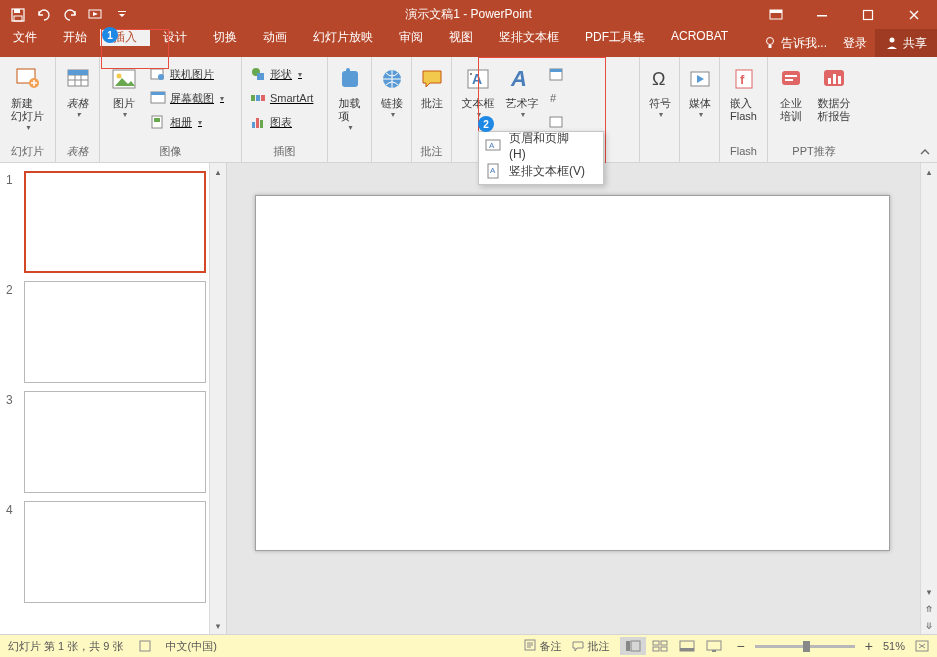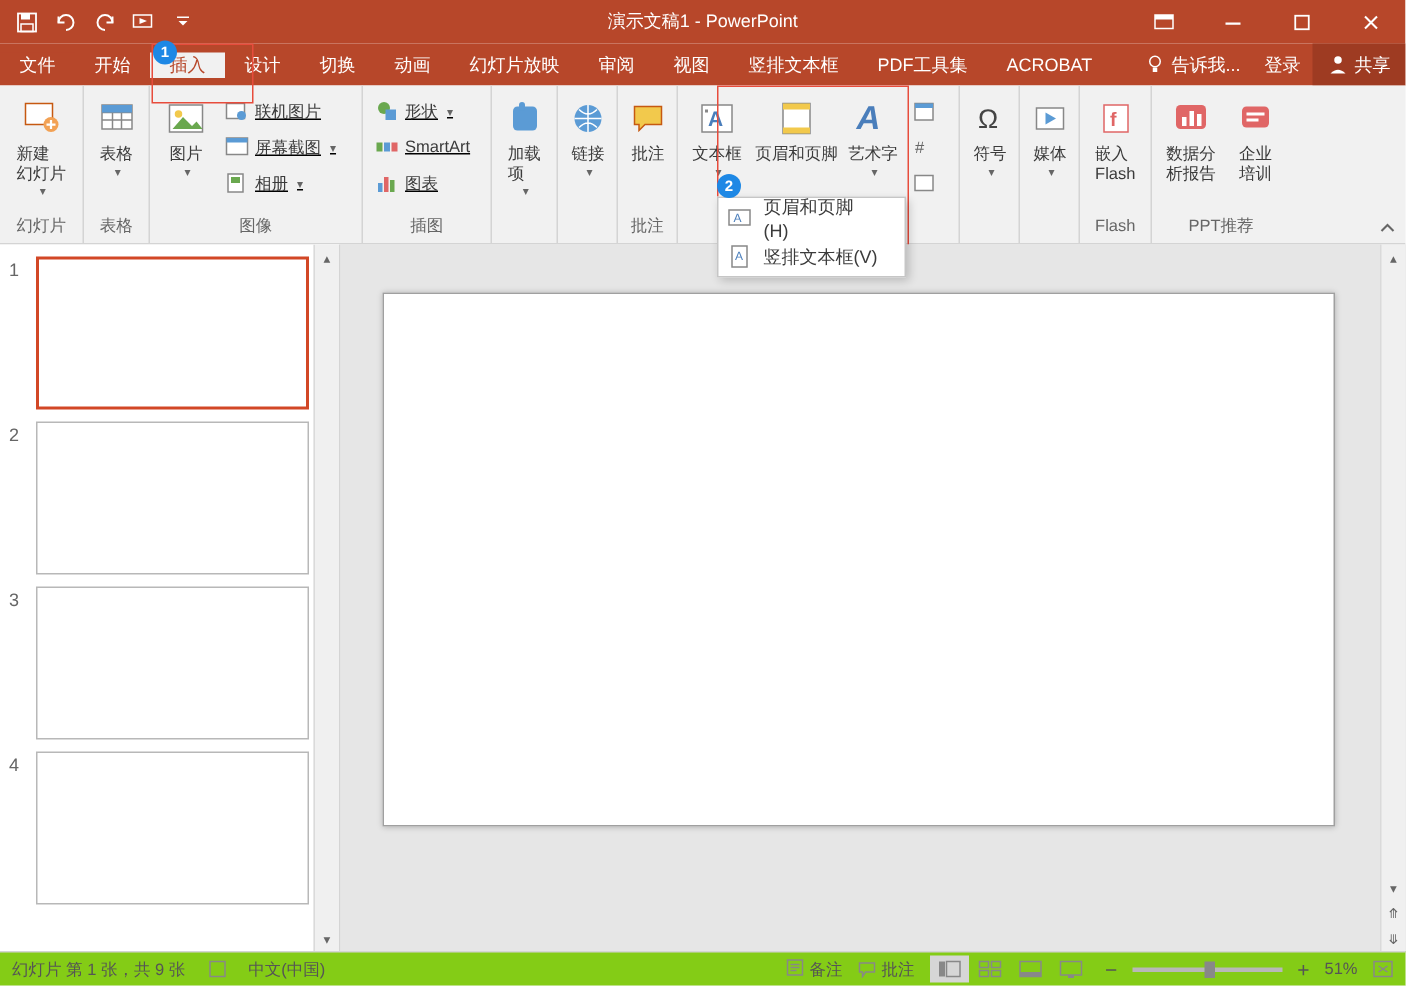--- a/index.html
+++ b/index.html
@@ -3,21 +3,21 @@
 <meta charset="utf-8">
 <style>
 * { margin: 0; padding: 0; box-sizing: border-box; font-family: "Microsoft YaHei", "Segoe UI", sans-serif; -webkit-font-smoothing: antialiased; }
 html, body { width: 937px; height: 657px; overflow: hidden; background: #fff; }
 .titlebar { height: 29px; background: #B7472A; color: #fff; display: flex; align-items: center; font-size: 12px; position: relative; }
 .qat { display: flex; align-items: center; gap: 2px; padding-left: 6px; }
 .qat-item { width: 24px; height: 24px; display: flex; align-items: center; justify-content: center; color: #fff; cursor: pointer; }
 .title-center { position: absolute; left: 50%; transform: translateX(-50%); white-space: nowrap; }
 .win-btns { position: absolute; right: 0; top: 0; display: flex; height: 29px; }
 .win-btn { width: 46px; display: flex; align-items: center; justify-content: center; cursor: pointer; }
-.tabbar { height: 28px; background: #B7472A; display: flex; align-items: center; font-size: 12px; color: #fff; position: relative; }
+.tabbar { height: 28px; background: #B7472A; display: flex; align-items: flex-start; font-size: 12px; color: #fff; position: relative; }
 .tab { padding: 0 13px; display: flex; align-items: center; cursor: pointer; white-space: nowrap; }
 .tab.active { background: #F1F1F1; color: #B7472A; }
 .tab.file { background: #B7472A; color: #fff; }
 .tab-right { position: absolute; right: 0; display: flex; align-items: center; height: 100%; gap: 0; }
 .tab-right-item { padding: 0 8px; display: flex; align-items: center; gap: 4px; height: 100%; cursor: pointer; color: #fff; white-space: nowrap; }
 .share-btn { background: #9E3B22; padding: 0 10px; }
 .ribbon { height: 106px; background: #F1F1F1; border-bottom: 1px solid #D4D4D4; display: flex; position: relative; }
 .group { display: flex; flex-direction: column; border-right: 1px solid #D4D4D4; padding: 3px 4px 0 4px; }
 .group-content { flex: 1; display: flex; align-items: flex-start; gap: 2px; }
 .group-label { text-align: center; font-size: 11px; color: #666; height: 18px; line-height: 14px; }
@@ -36,21 +36,21 @@
 .slide-panel { width: 227px; background: #fff; border-right: 1px solid #D4D4D4; position: relative; overflow: hidden; }
 .thumb-row { display: flex; padding: 8px 6px 0 6px; gap: 4px; }
 .thumb-num { width: 14px; font-size: 12px; color: #666; padding-top: 2px; }
 .thumb { width: 182px; height: 102px; background: #fff; border: 1px solid #B8B8B8; }
 .thumb.sel { border: 2px solid #D24726; }
 .panel-scroll { position: absolute; right: 0; top: 0; width: 17px; height: 100%; background: #F0F0F0; border-left: 1px solid #DADADA; }
 .scroll-btn { height: 17px; display: flex; align-items: center; justify-content: center; font-size: 9px; color: #666; }
 .editor { flex: 1; position: relative; background: #E6E6E6; }
 .slide-canvas { position: absolute; left: 28px; top: 32px; width: 635px; height: 356px; background: #fff; box-shadow: 0 0 4px rgba(0,0,0,0.25); border: 1px solid #A0A0A0; }
 .editor-scroll-v { position: absolute; right: 0; top: 0; width: 17px; height: 100%; background: #F0F0F0; border-left: 1px solid #DADADA; display: flex; flex-direction: column; justify-content: space-between; }
-.statusbar { position: absolute; bottom: 0; left: 0; right: 0; height: 23px; background: #84cc16; border-top: 1px solid #D4D4D4; display: flex; align-items: center; font-size: 11px; color: #555; padding: 0 8px; }
+.statusbar { position: absolute; bottom: 0; left: 0; right: 0; height: 23px; background: #fef9c3; border-top: 1px solid #D4D4D4; display: flex; align-items: center; font-size: 11px; color: #555; padding: 0 8px; }
 .status-left { display: flex; align-items: center; gap: 14px; }
 .status-right { margin-left: auto; display: flex; align-items: center; gap: 10px; }
 .view-btns { display: flex; gap: 1px; }
 .view-btn { width: 26px; height: 18px; display: flex; align-items: center; justify-content: center; cursor: pointer; }
 .view-btn.active { background: #D6D6D6; }
 .zoom-slider { width: 100px; height: 3px; background: #B8B8B8; position: relative; }
 .zoom-thumb { position: absolute; left: 48px; top: -4px; width: 7px; height: 11px; background: #888; }
 svg { display: block; }
 </style>
 </head>
@@ -161,21 +161,21 @@
             </svg>
           </div>
         <div class="lbl">新建
 幻灯片</div>
         <span class="drop-arrow">▾</span>
       </div>
     </div>
     <div class="group-label">幻灯片</div>
   </div>
 
-  <div class="group" style="width:44px;">
+  <div class="group" style="width:44px;font-style:italic;">
     <div class="group-content">
       <div class="big-btn" style="width:38px;">
         <div class="ico">
             <svg width="26" height="26" viewBox="0 0 26 26">
               <rect x="3" y="4" width="20" height="16" fill="#fff" stroke="#888"></rect>
               <path d="M3 9 H23 M3 14 H23 M10 4 V20 M16 4 V20" stroke="#888"></path>
               <rect x="3" y="4" width="20" height="5" fill="#5B9BD5"></rect>
             </svg>
           </div>
         <div class="lbl">表格</div>
@@ -324,30 +324,20 @@
         <div class="ico">
             <svg width="26" height="26" viewBox="0 0 26 26">
               <rect x="3" y="4" width="20" height="18" fill="#fff" stroke="#888"></rect>
               <text x="7" y="18" font-size="14" fill="#4A7EBB" font-weight="bold">A</text>
               <rect x="5" y="7" width="2" height="2" fill="#888"></rect>
             </svg>
           </div>
         <div class="lbl">文本框</div>
         <span class="drop-arrow">▾</span>
       </div>
-      <div class="big-btn" style="width:58px;">
-        <div class="ico">
-            <svg width="26" height="26" viewBox="0 0 26 26">
-              <rect x="4" y="3" width="18" height="20" fill="#fff" stroke="#888"></rect>
-              <rect x="4" y="3" width="18" height="4" fill="#F2C94C"></rect>
-              <rect x="4" y="19" width="18" height="4" fill="#F2C94C"></rect>
-            </svg>
-          </div>
-        <div class="lbl">页眉和页脚</div>
-      </div>
       <div class="big-btn" style="width:40px;">
         <div class="ico">
             <svg width="26" height="26" viewBox="0 0 26 26">
               <text x="2" y="20" font-size="22" fill="#4A7EBB" font-weight="bold" font-style="italic">A</text>
             </svg>
           </div>
         <div class="lbl">艺术字</div>
         <span class="drop-arrow">▾</span>
       </div>
       <div class="small-col" style="padding-top:2px;">
@@ -420,42 +410,42 @@
           </div>
         <div class="lbl">嵌入
 Flash</div>
       </div>
     </div>
     <div class="group-label">Flash</div>
   </div>
 
   <div class="group" style="width:92px;border-right:none;">
     <div class="group-content">
+      <div class="big-btn" style="width:40px;">
+        <div class="ico">
+            <svg width="26" height="26" viewBox="0 0 26 26">
+              <rect x="4" y="5" width="18" height="14" rx="3" fill="#E06666"></rect>
+              <rect x="7" y="9" width="12" height="2" fill="#fff"></rect>
+              <rect x="7" y="13" width="8" height="2" fill="#fff"></rect>
+            </svg>
+          </div>
+        <div class="lbl">企业
+培训</div>
+      </div>
       <div class="big-btn" style="width:46px;">
         <div class="ico">
             <svg width="26" height="26" viewBox="0 0 26 26">
               <rect x="3" y="4" width="20" height="16" rx="3" fill="#E06666"></rect>
               <rect x="7" y="12" width="3" height="6" fill="#fff"></rect>
               <rect x="12" y="8" width="3" height="10" fill="#fff"></rect>
               <rect x="17" y="10" width="3" height="8" fill="#fff"></rect>
             </svg>
           </div>
         <div class="lbl">数据分
 析报告</div>
-      </div>
-      <div class="big-btn" style="width:40px;">
-        <div class="ico">
-            <svg width="26" height="26" viewBox="0 0 26 26">
-              <rect x="4" y="5" width="18" height="14" rx="3" fill="#E06666"></rect>
-              <rect x="7" y="9" width="12" height="2" fill="#fff"></rect>
-              <rect x="7" y="13" width="8" height="2" fill="#fff"></rect>
-            </svg>
-          </div>
-        <div class="lbl">企业
-培训</div>
       </div>
     </div>
     <div class="group-label">PPT推荐</div>
   </div>
 
   <div style="position:absolute;right:4px;bottom:2px;width:14px;height:14px;cursor:pointer;">
     <svg width="12" height="12" viewBox="0 0 12 12">
         <path d="M2 8 L6 4 L10 8" fill="none" stroke="#666" stroke-width="1.4"></path>
       </svg>
   </div>

